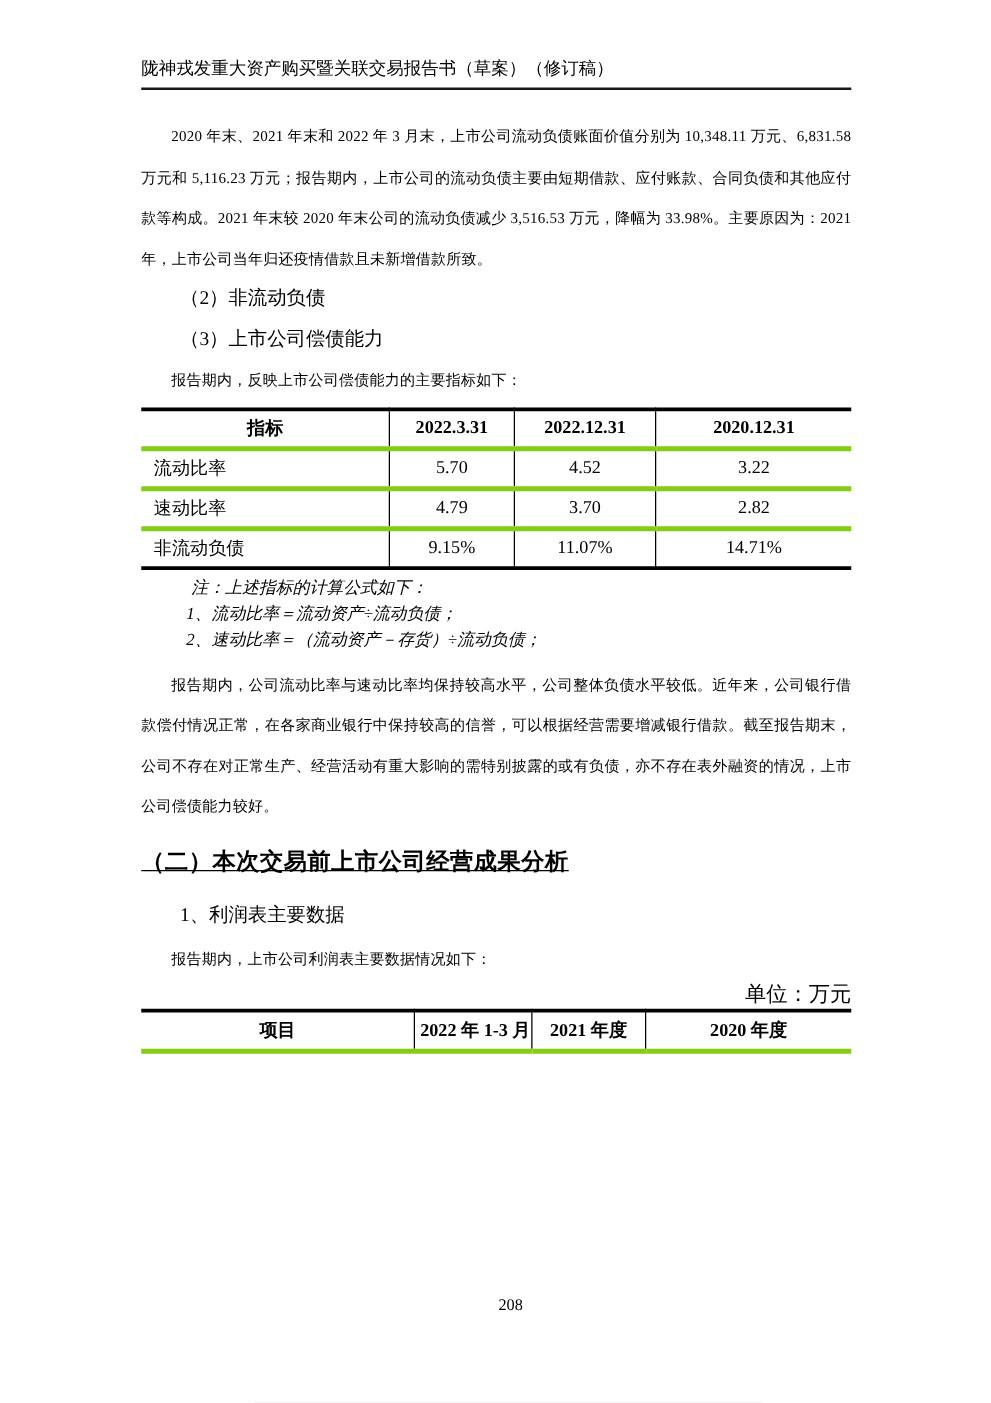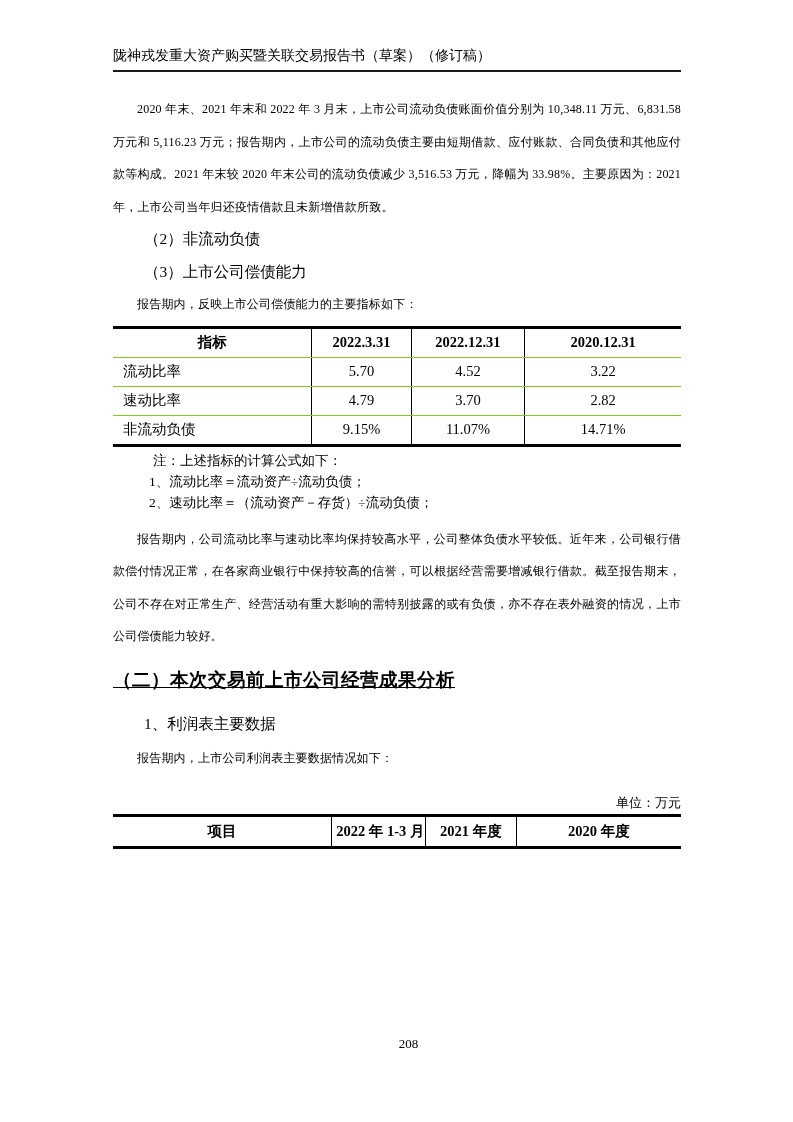--- a/index.html
+++ b/index.html
@@ -44,51 +44,51 @@
   }
   
   table { border-collapse: collapse; width: 100%; table-layout: fixed; }
   .data-table {
     margin-top: 5px;
     border-top: 3px solid #000;
     border-bottom: 3px solid #000;
     font-size: 14.5px;
   }
   .data-table th, .data-table td {
-    border-bottom: 1px solid #84cc16;
+    border-bottom: 4px solid #84cc16;
     border-left: 1px solid #000;
     padding: 2px 6px;
     height: 24px;
     text-align: center;
     vertical-align: middle;
     overflow: hidden;
     white-space: nowrap;
   }
   .data-table th:first-child, .data-table td:first-child { border-left: none; }
   .data-table tr:last-child td { border-bottom: none; }
   .data-table th { font-weight: bold; }
   .data-table td.row-label { text-align: left; padding-left: 10px; }
   
   .notes { margin-top: 3px; font-size: 13.5px; line-height: 21px; }
-  .notes .note-line { padding-left: 36px; }
+  .notes .note-line { padding-left: 36px; font-style: italic; }
   .notes .note-line.note-title { padding-left: 40px; }
   
   .section-heading {
     margin: 14px 0 0 0;
     font-family: "Liberation Sans", "DejaVu Sans", sans-serif;
     font-weight: bold;
     font-size: 18.5px;
     line-height: 26px;
     letter-spacing: 0.5px;
     text-decoration: underline;
   }
   .list-heading { margin-top: 15px; }
   .unit-label {
-    margin-top: 18px;
-    font-size: 13px;
+    margin-top: 2px;
+    font-size: 17px;
     line-height: 20px;
     text-align: right;
   }
   .income-table { margin-top: 1px; font-size: 14.5px; }
   .income-table th {
     border-left: 1px solid #000;
     padding: 3px 4px;
     height: 23px;
     font-weight: bold;
     white-space: nowrap;

